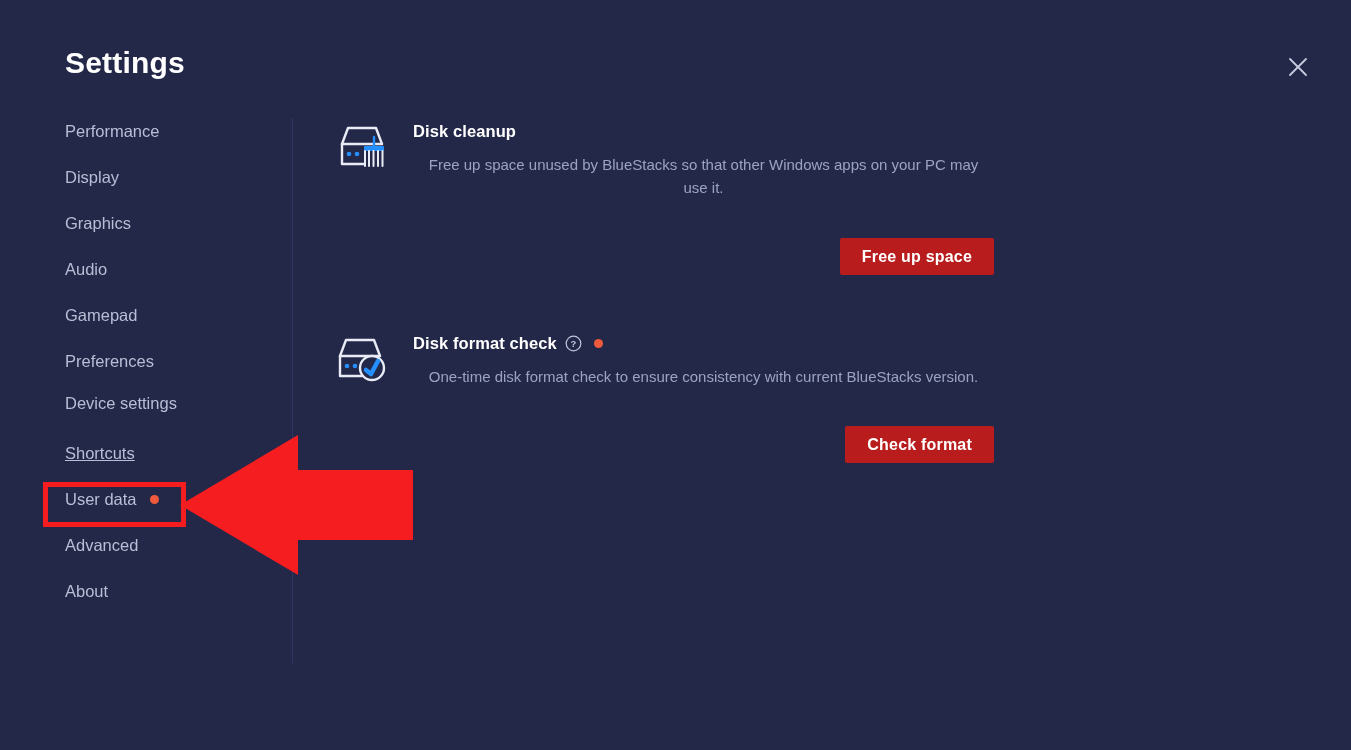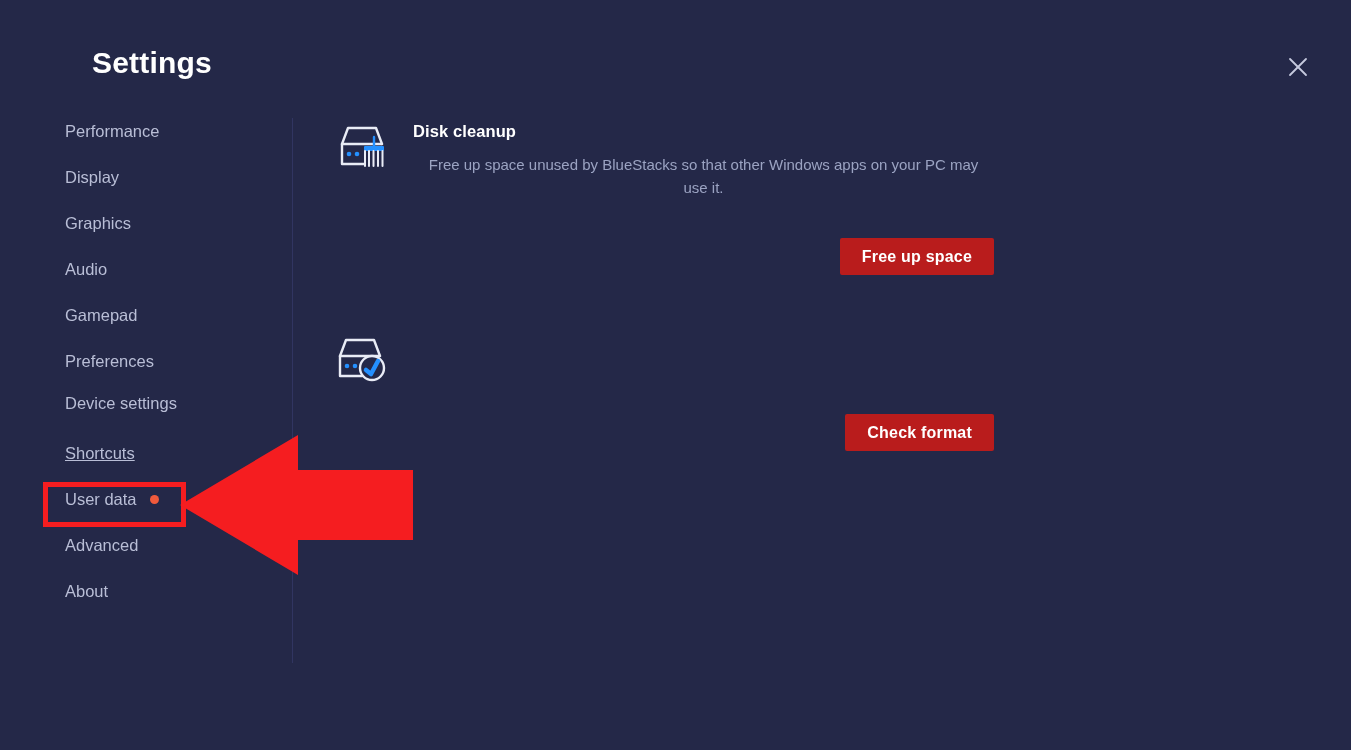--- a/index.html
+++ b/index.html
@@ -18,21 +18,20 @@
 
   
   #settings-title {
     position: absolute;
     left: 65px;
     top: 46px;
     font-size: 30px;
     font-weight: bold;
     color: #ffffff;
     letter-spacing: 0.2px;
-    margin-left: 27px;
   }
 
   
   #close-button {
     position: absolute;
     right: 38px;
     top: 52px;
     width: 30px;
     height: 30px;
     cursor: pointer;
@@ -266,20 +265,33 @@
         <svg width="56" height="56" viewBox="0 0 56 56">
           <path d="M6 24 L12 8 L40 8 L46 24" fill="none" stroke="#e9ecf6" stroke-width="2.4" stroke-linejoin="round" stroke-linecap="round"></path>
           <path d="M6 24 L46 24" fill="none" stroke="#e9ecf6" stroke-width="2.4" stroke-linecap="round"></path>
           <path d="M6 24 L6 44 L28 44" fill="none" stroke="#e9ecf6" stroke-width="2.4" stroke-linejoin="round" stroke-linecap="round"></path>
           <circle cx="13" cy="34" r="2.3" fill="#2490ff"></circle>
           <circle cx="21" cy="34" r="2.3" fill="#2490ff"></circle>
           <circle cx="38" cy="36" r="12" fill="#242848" stroke="#e9ecf6" stroke-width="2.4"></circle>
           <path d="M32 38 L37 42 L44 29" fill="none" stroke="#2490ff" stroke-width="4.5" stroke-linecap="round" stroke-linejoin="round"></path>
         </svg>
       </div>
+      <div class="setting-text">
+        <div class="setting-heading">
+          <span>Disk format check</span>
+          <span class="help-icon">
+            <svg width="17" height="17" viewBox="0 0 17 17">
+              <circle cx="8.5" cy="8.5" r="7.3" fill="none" stroke="#c0c5dc" stroke-width="1.2"></circle>
+              <text x="8.5" y="12.2" text-anchor="middle" font-family="Liberation Sans, sans-serif" font-size="9.5" fill="#c0c5dc">?</text>
+            </svg>
+          </span>
+          <span class="heading-dot"></span>
+        </div>
+        <p class="setting-desc">One-time disk format check to ensure consistency with current BlueStacks version.</p>
+      </div>
     </div>
     <div class="action-row">
       <button class="primary-button">Check format</button>
     </div>
   </div>
 
 </div>
 
 <div id="userdata-highlight-box"></div>
 

